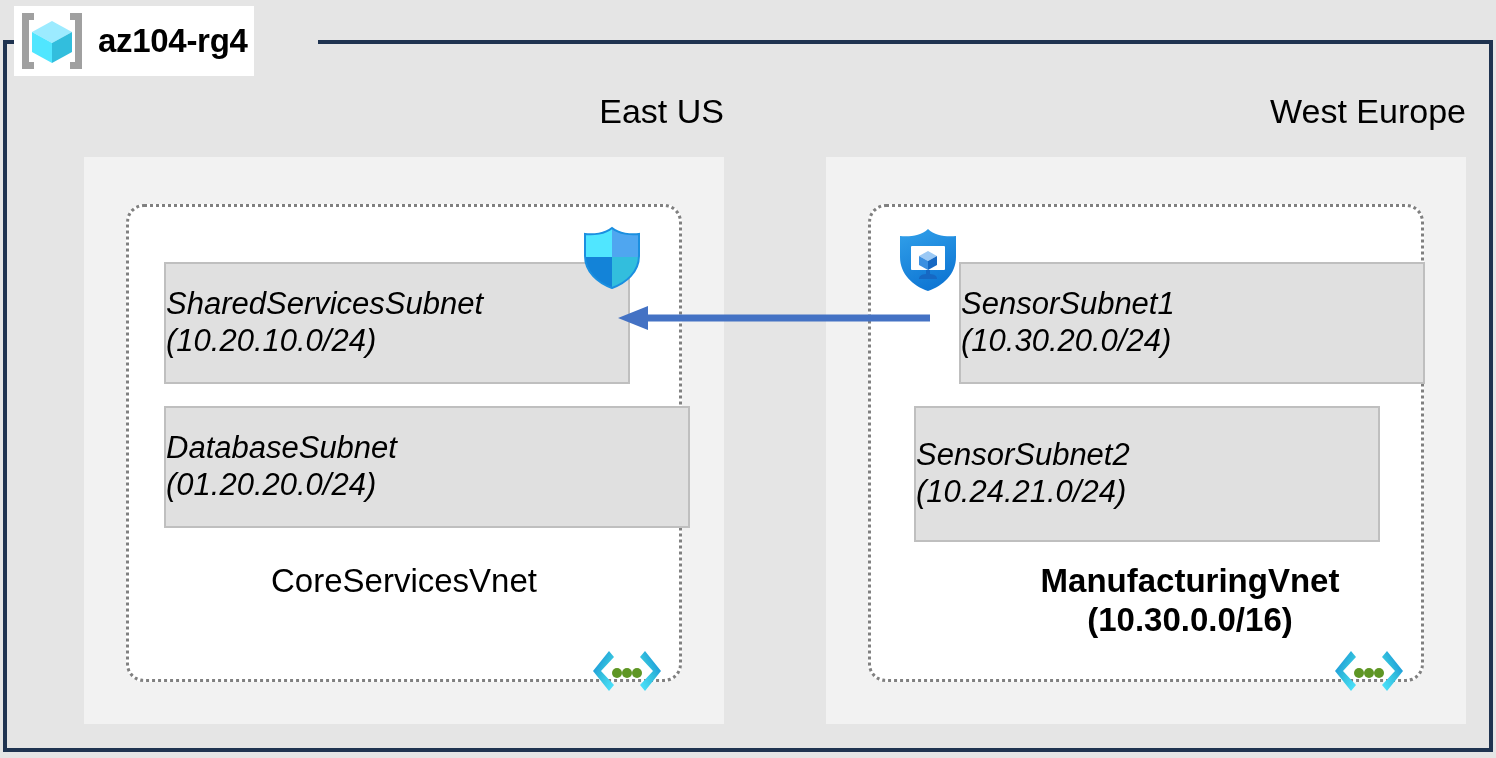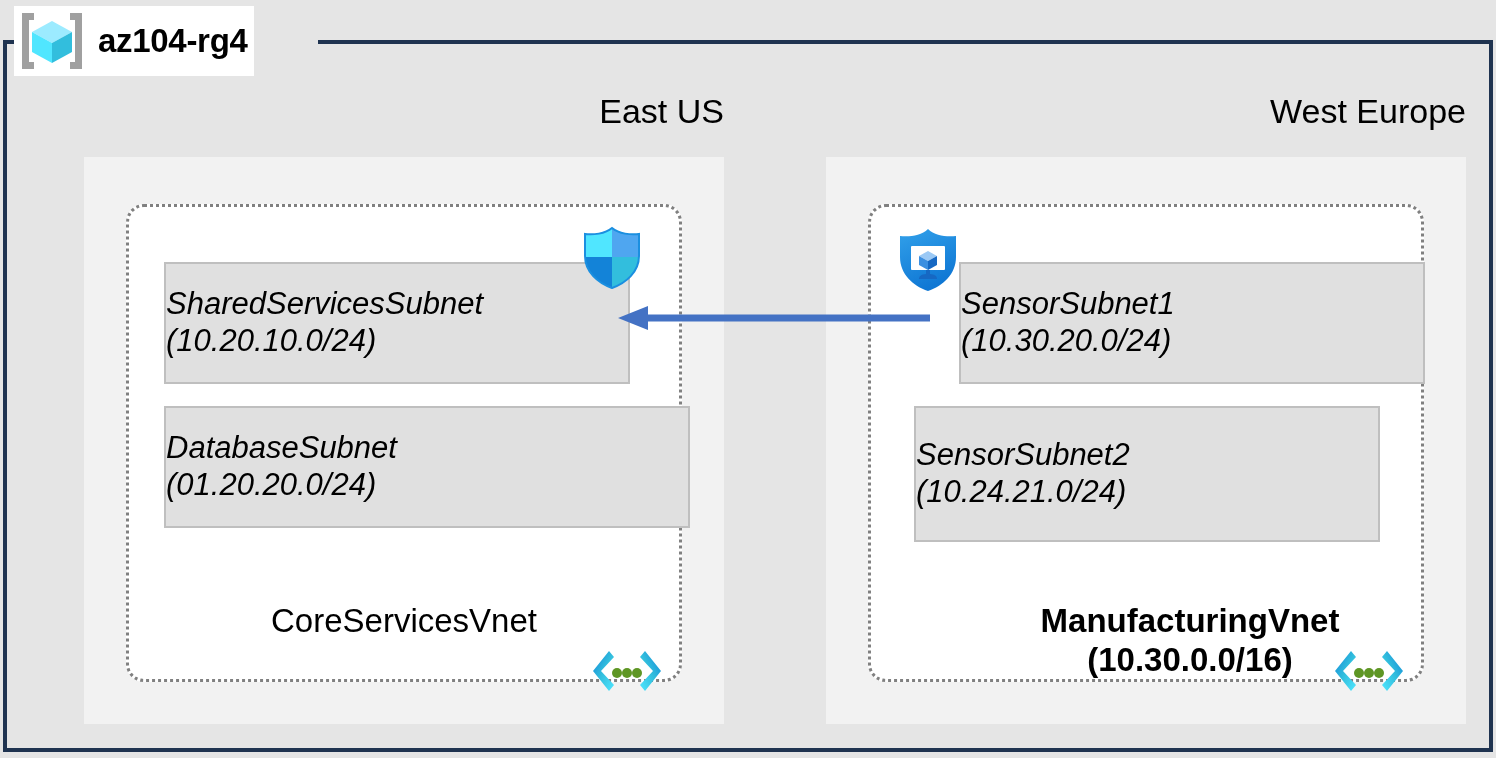--- a/index.html
+++ b/index.html
@@ -112,21 +112,20 @@
   #subnet-0-1 { left: 164px; top: 406px; width: 526px; height: 122px; }
   #subnet-1-0 { left: 914px; top: 262px; width: 466px; height: 122px; margin-left: 45px; }
   #subnet-1-1 { left: 914px; top: 406px; width: 466px; height: 136px; }
 
   
   .vnet-caption {
     position: absolute;
     text-align: center;
     line-height: 1.18;
     white-space: nowrap;
-    margin-top: 40px;
   }
   .vnet-caption-name, .vnet-caption-cidr {
     font-size: 33px;
     color: #000000;
   }
   #vnet-caption-0 { left: 126px; top: 562px; width: 556px; }
   #vnet-caption-1 { left: 912px; top: 562px; width: 556px; font-weight: bold; }
 
   
   .vnet-corner-icon {

